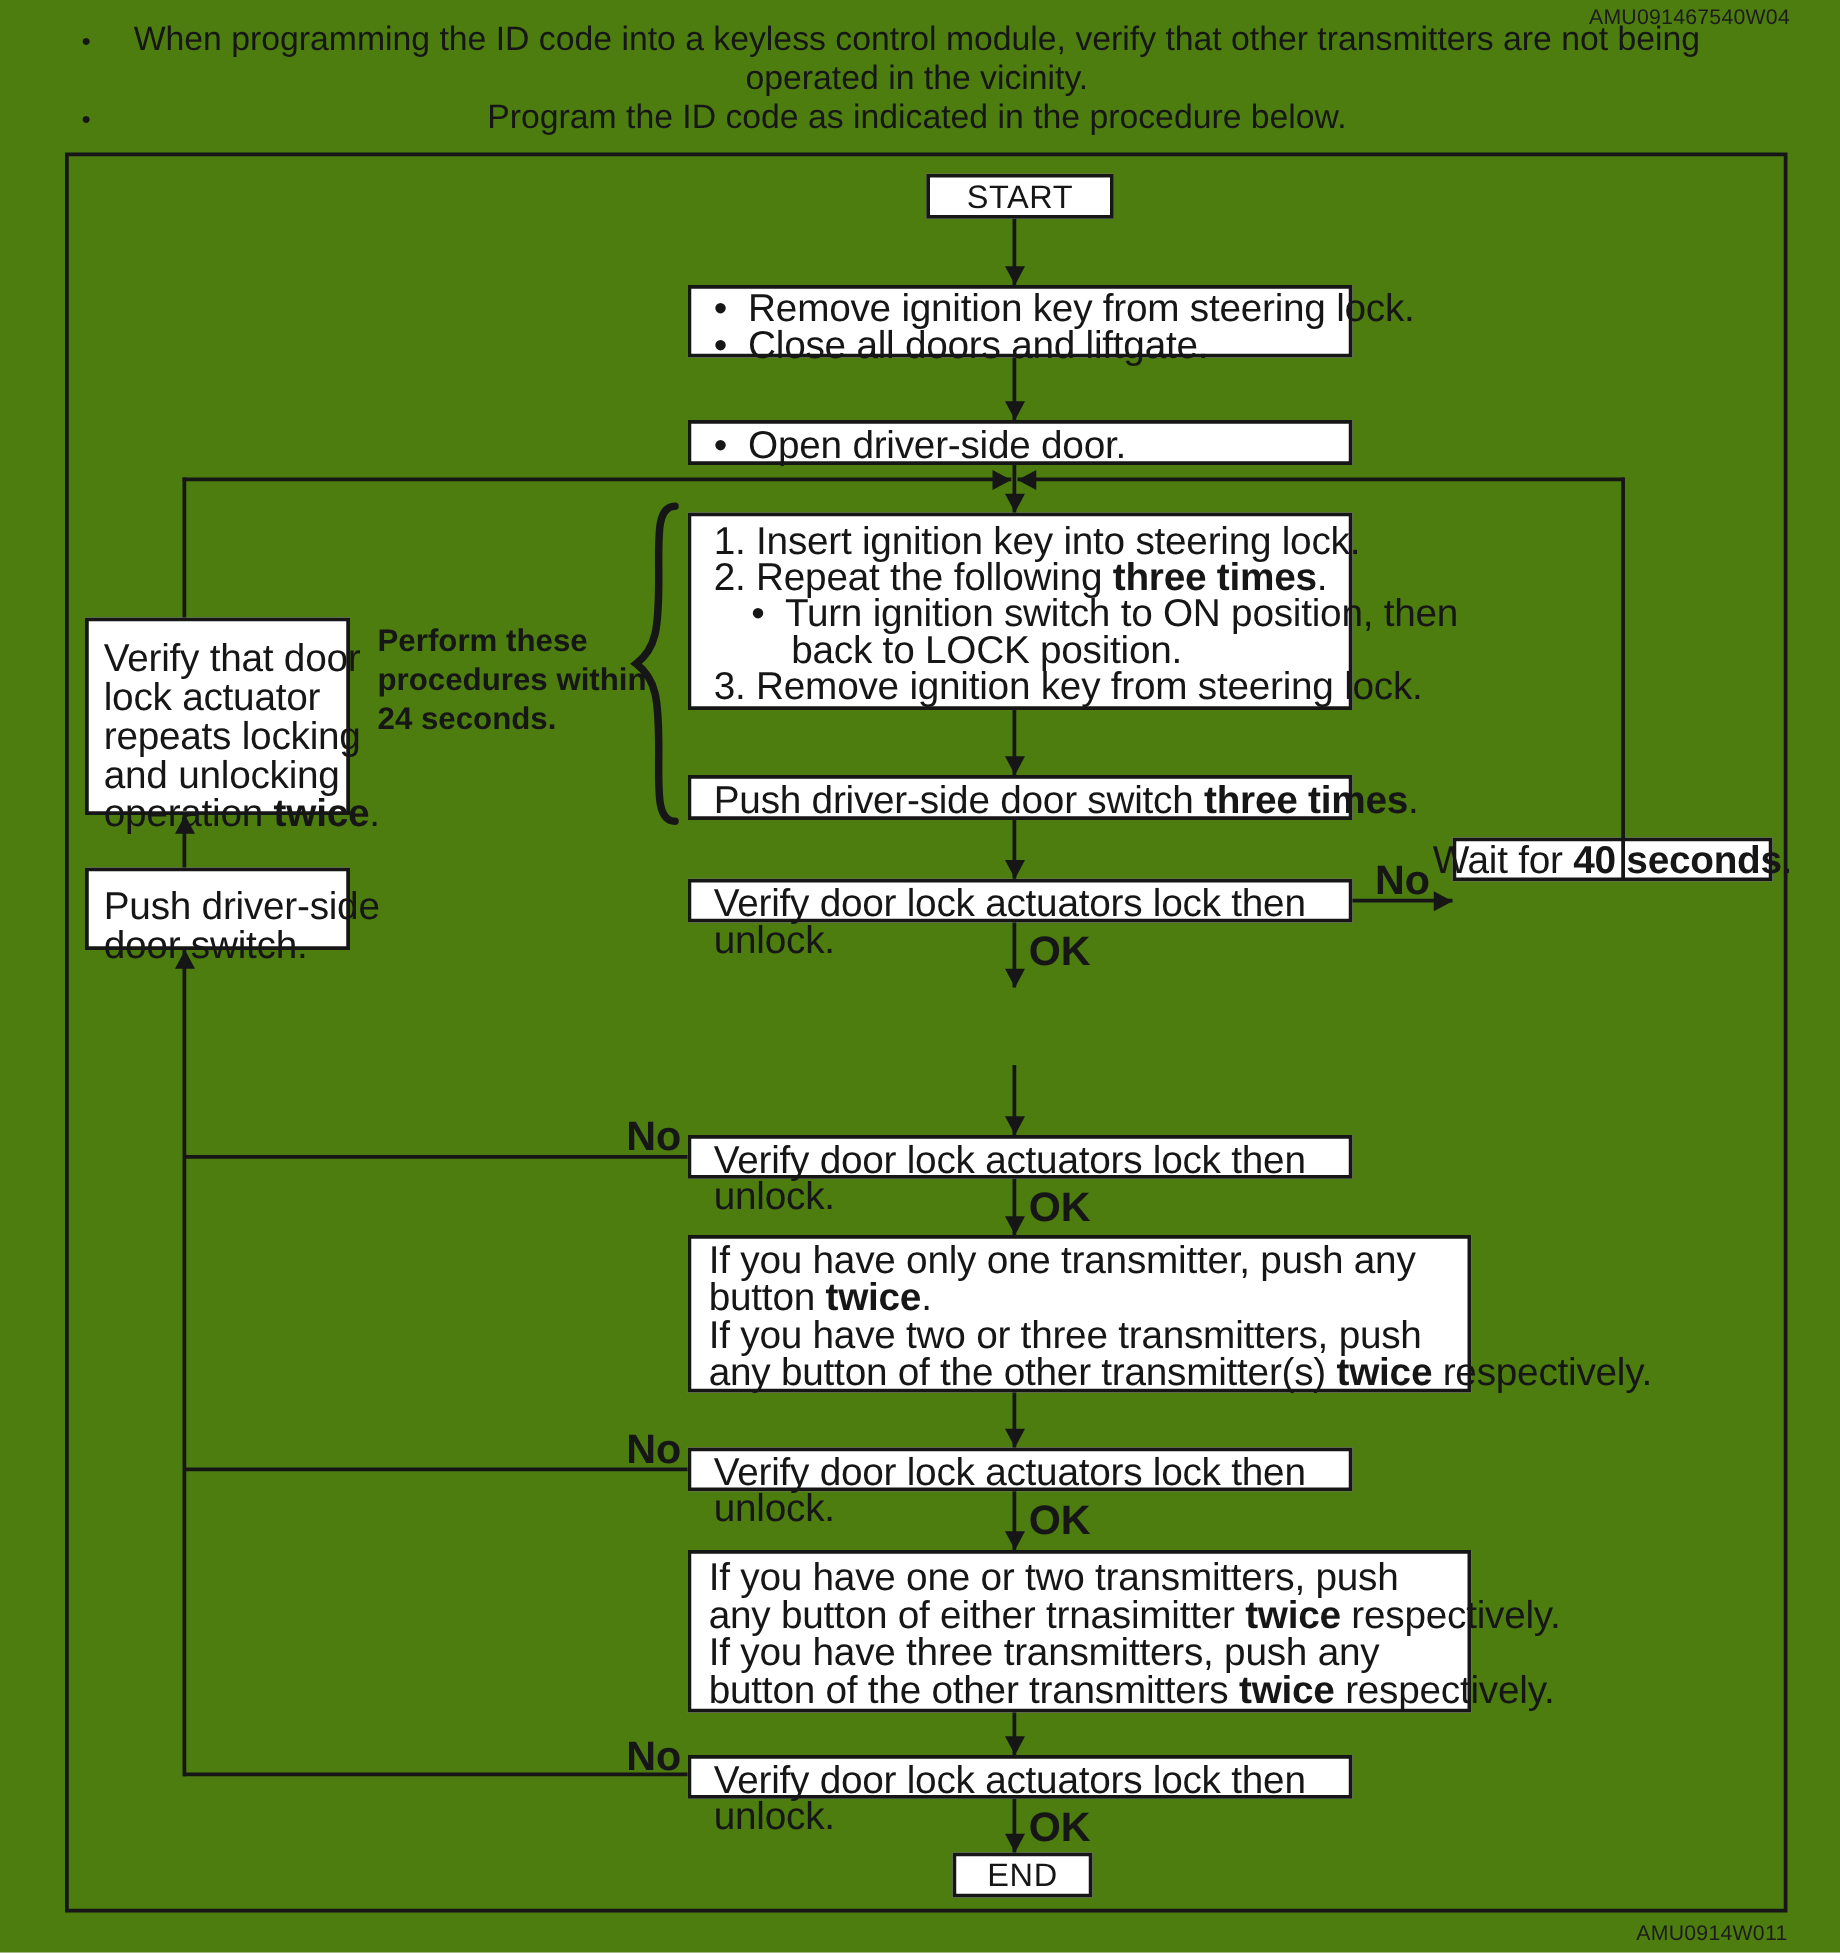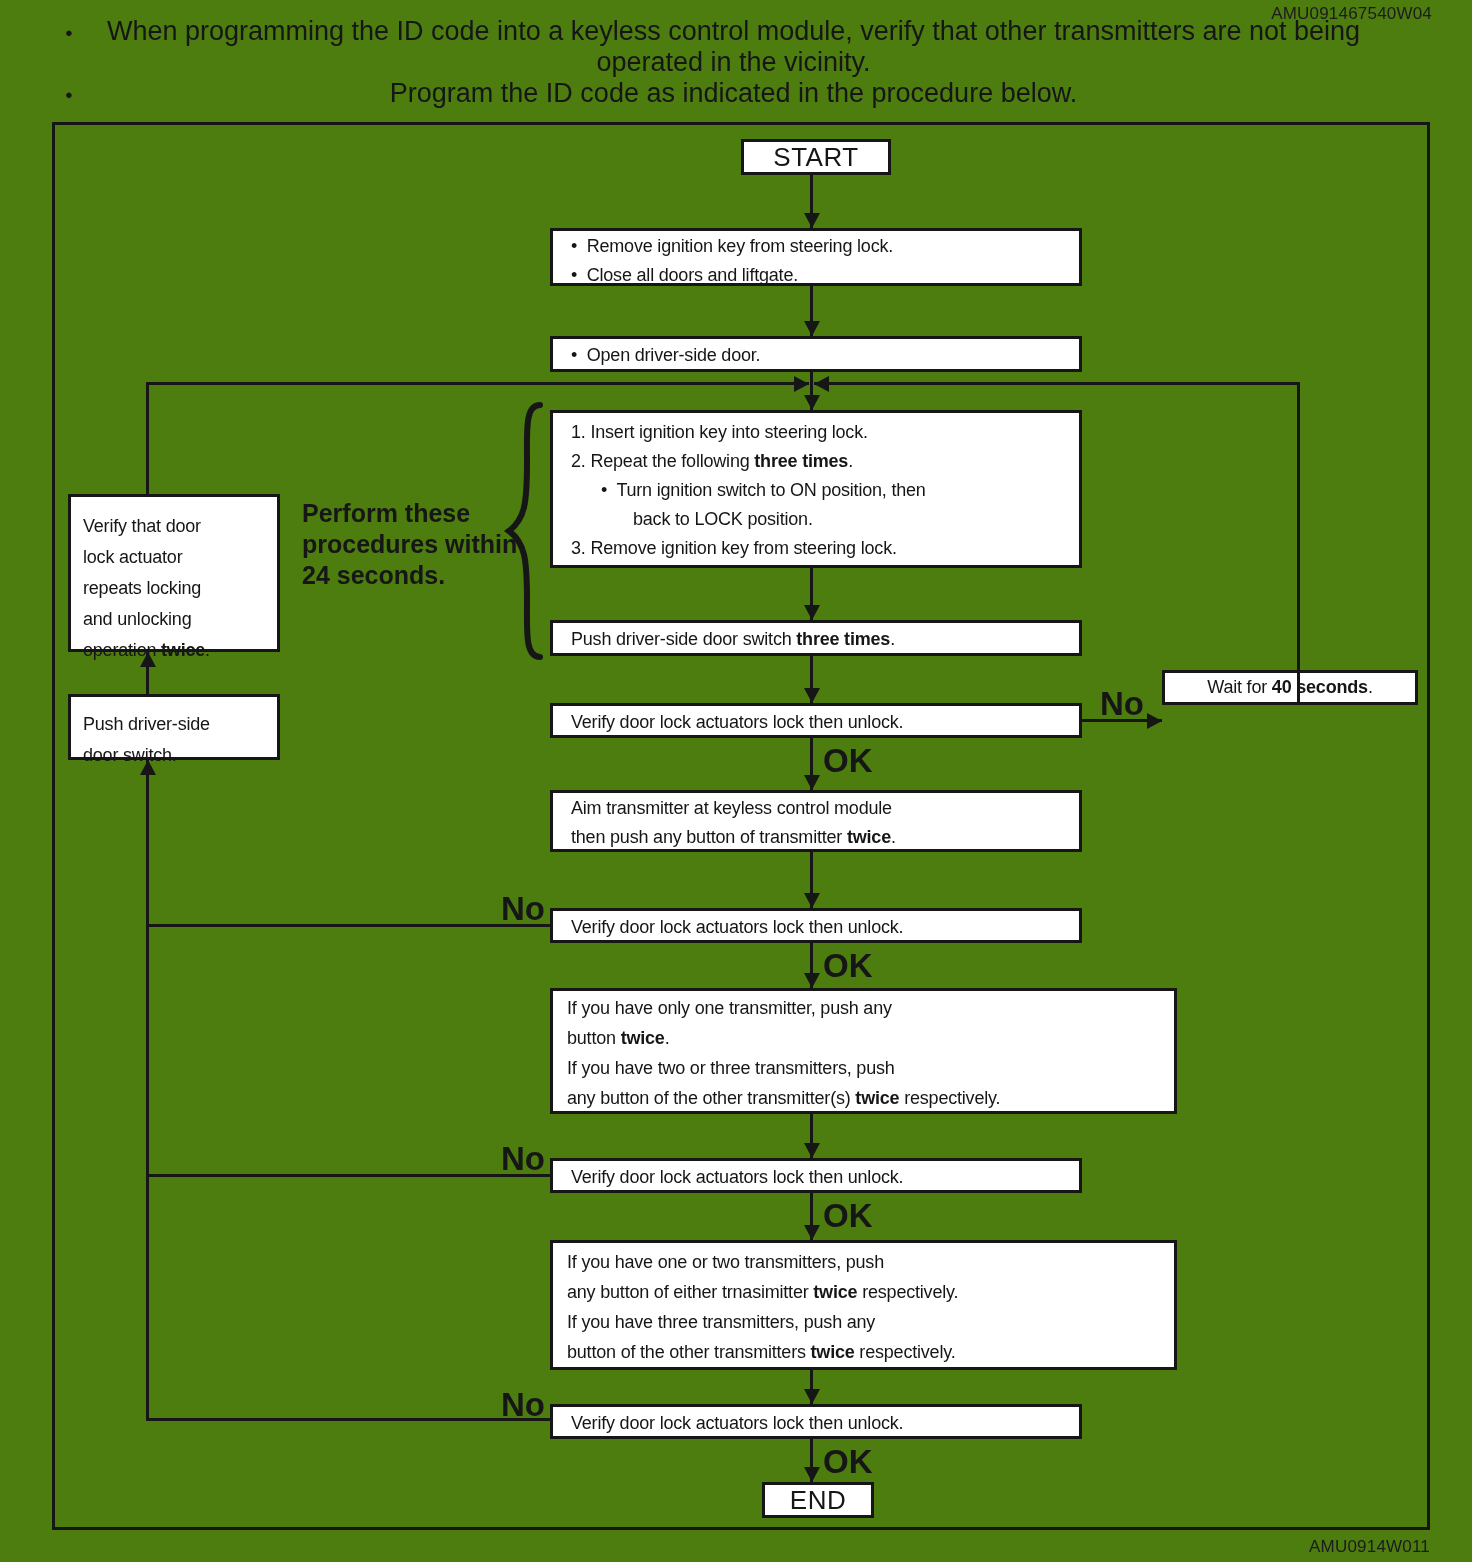--- a/index.html
+++ b/index.html
@@ -7,21 +7,21 @@
     position:relative;width:1472px;height:1562px;background:#4d7c0f;
     font-family:Liberation Sans, sans-serif;color:#161616;overflow:hidden;
   }
   .code{position:absolute;font-size:17px;letter-spacing:0.2px;color:#1c1c1c;}
   .intro{position:absolute;left:62px;top:16px;width:1310px;font-size:27px;line-height:31px;}
   .intro .li{position:relative;padding-left:33px;text-align:center;}
   .intro .li::before{content:"\25CF";position:absolute;left:3px;top:1px;font-size:13px;}
   .frame{position:absolute;left:52px;top:122px;width:1372px;height:1402px;border:3px solid #161616;}
   .box{
     position:absolute;border:3px solid #161616;background:#fff;
-    font-size:18px;line-height:29px;letter-spacing:-0.2px;box-sizing:border-box;
+    font-size:31px;line-height:29px;letter-spacing:-0.2px;box-sizing:border-box;
   }
   .box .ln{white-space:pre;}
   .ind1{padding-left:30px;}
   .ind2{padding-left:62px;}
   .b{font-weight:bold;}
   .ctr{display:flex;align-items:center;justify-content:center;}
   .vline{position:absolute;width:3px;background:#161616;}
   .hline{position:absolute;height:3px;background:#161616;}
   .arr-d::after{content:"";position:absolute;bottom:0;left:50%;transform:translateX(-50%);
     border:8px solid transparent;border-bottom:none;border-top:15px solid #161616;}
@@ -97,24 +97,20 @@
   <div class="box" style="left:550px;top:620px;width:532px;height:36px;padding:2px 8px 0 18px;">
       <div class="ln"><span>Push driver-side door switch </span><span class="b">three times</span><span>.</span></div>
     </div>
 
   <div class="box" style="left:550px;top:703px;width:532px;height:35px;padding:2px 8px 0 18px;">Verify door lock actuators lock then unlock.</div>
 
   <div class="box ctr" style="left:1162px;top:670px;width:256px;height:35px;">
       <div class="ln"><span>Wait for </span><span class="b">40 seconds</span><span>.</span></div>
     </div>
 
-  <div class="box" style="left:550px;top:790px;width:532px;height:62px;padding:1px 8px 0 18px;">
-      <div class="ln"><span>Aim transmitter at keyless control module</span></div>
-      <div class="ln"><span>then push any button of transmitter </span><span class="b">twice</span><span>.</span></div>
-    </div>
 
   <div class="box" style="left:550px;top:908px;width:532px;height:35px;padding:2px 8px 0 18px;">Verify door lock actuators lock then unlock.</div>
 
   <div class="box" style="left:550px;top:988px;width:627px;height:126px;line-height:30px;padding:2px 2px 0 14px;">
       <div class="ln"><span>If you have only one transmitter, push any</span></div>
       <div class="ln"><span>button </span><span class="b">twice</span><span>.</span></div>
       <div class="ln"><span>If you have two or three transmitters, push</span></div>
       <div class="ln"><span>any button of the other transmitter(s) </span><span class="b">twice</span><span> respectively.</span></div>
     </div>
 

